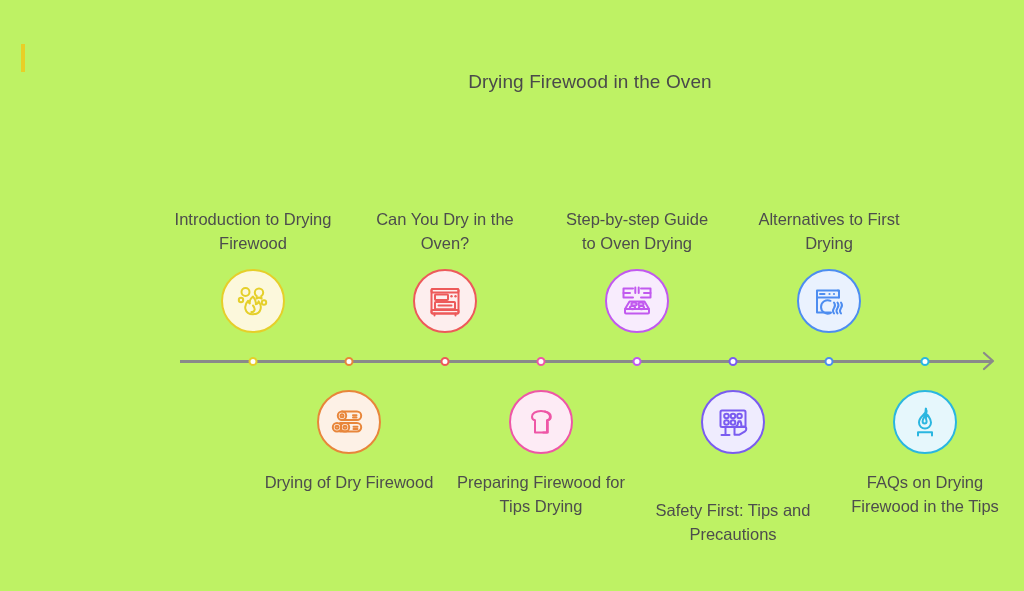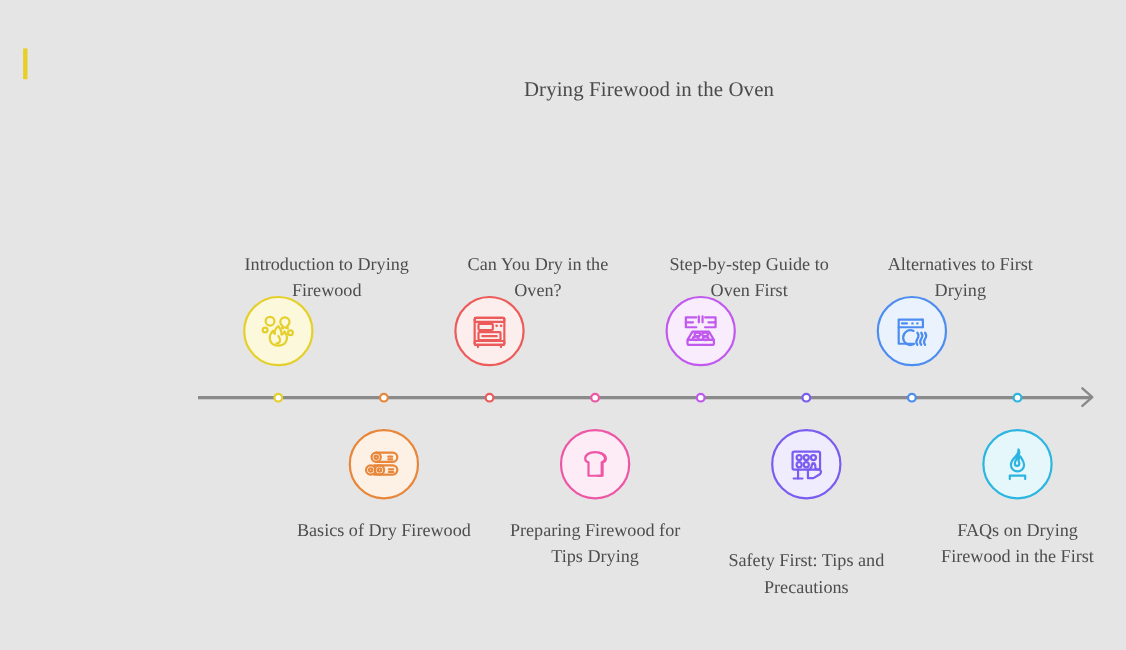--- a/index.html
+++ b/index.html
@@ -8,23 +8,22 @@
     background: #ffffff;
   }
   body {
     font-family: "Liberation Sans", sans-serif;
     -webkit-font-smoothing: antialiased;
   }
   #canvas {
     position: relative;
     width: 1024px;
     height: 591px;
-    background: #e5e5e5;
+    background: #bef264;
     overflow: hidden;
-    font-family: Liberation Serif, serif;
   }
 
   
   #accent-bar {
     position: absolute;
     left: 21px;
     top: 44px;
     width: 4px;
     height: 28px;
     background: #e8cf27;
@@ -98,22 +97,21 @@
     line-height: 24px;
     color: #4d4d4d;
     transform: translateX(-50%);
   }
   .milestone-label.top { bottom: 0; }
   .label-wrap-top {
     position: absolute;
     width: 160px;
     transform: translateX(-50%);
     height: 80px;
-    top: 196px;
-    margin-left: 44px;
+    top: 175px;
   }
   .label-wrap-top .milestone-label {
     position: absolute;
     left: 0;
     transform: none;
     width: 160px;
     bottom: 0;
   }
   .label-wrap-bot {
     position: absolute;
@@ -260,35 +258,35 @@
             <path d="M13 33.5v-3.2h14v3.2" fill="none" stroke="#2ab6e0" stroke-width="2" stroke-linecap="round" stroke-linejoin="round"></path>
           </svg>
         </span>
       </div>
     </div>
   <div id="labels-layer">
       <div class="label-wrap-top" style="left: 253px;">
         <div class="milestone-label top">Introduction to Drying Firewood</div>
       </div>
       <div class="label-wrap-bot" style="left: 349px;">
-        <div class="milestone-label">Basics of Dry Firewood</div>
+        <div class="milestone-label">Drying of Dry Firewood</div>
       </div>
       <div class="label-wrap-top" style="left: 445px;">
         <div class="milestone-label top">Can You Dry in the Oven?</div>
       </div>
       <div class="label-wrap-bot" style="left: 541px;">
         <div class="milestone-label">Preparing Firewood for Tips Drying</div>
       </div>
       <div class="label-wrap-top" style="left: 637px;">
-        <div class="milestone-label top">Step-by-step Guide to Oven First</div>
+        <div class="milestone-label top">Step-by-step Guide to Oven Drying</div>
       </div>
       <div class="label-wrap-bot" style="left: 733px; margin-top: 28px;">
         <div class="milestone-label">Safety First: Tips and Precautions</div>
       </div>
       <div class="label-wrap-top" style="left: 829px;">
         <div class="milestone-label top">Alternatives to First Drying</div>
       </div>
       <div class="label-wrap-bot" style="left: 925px;">
-        <div class="milestone-label">FAQs on Drying Firewood in the First</div>
+        <div class="milestone-label">FAQs on Drying Firewood in the Tips</div>
       </div>
     </div>
 
 </div>
 
 </body></html>

